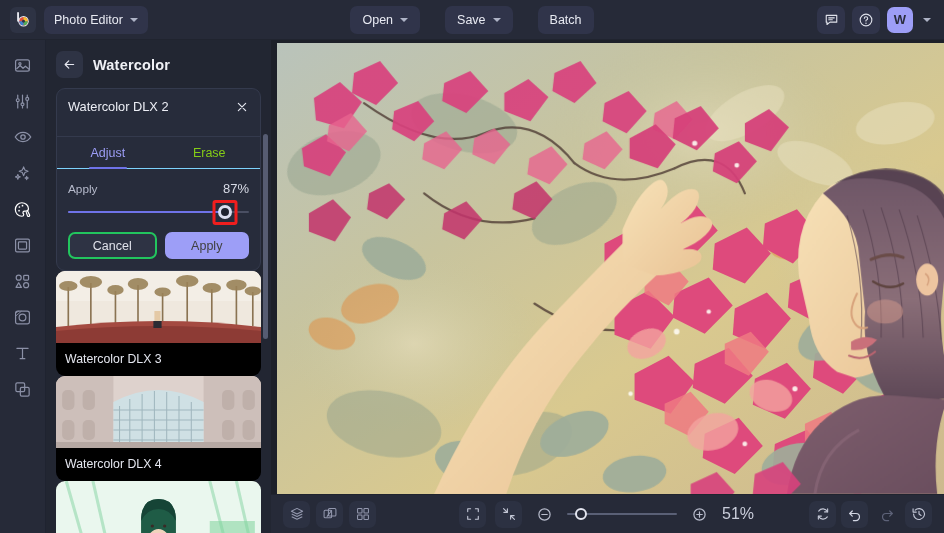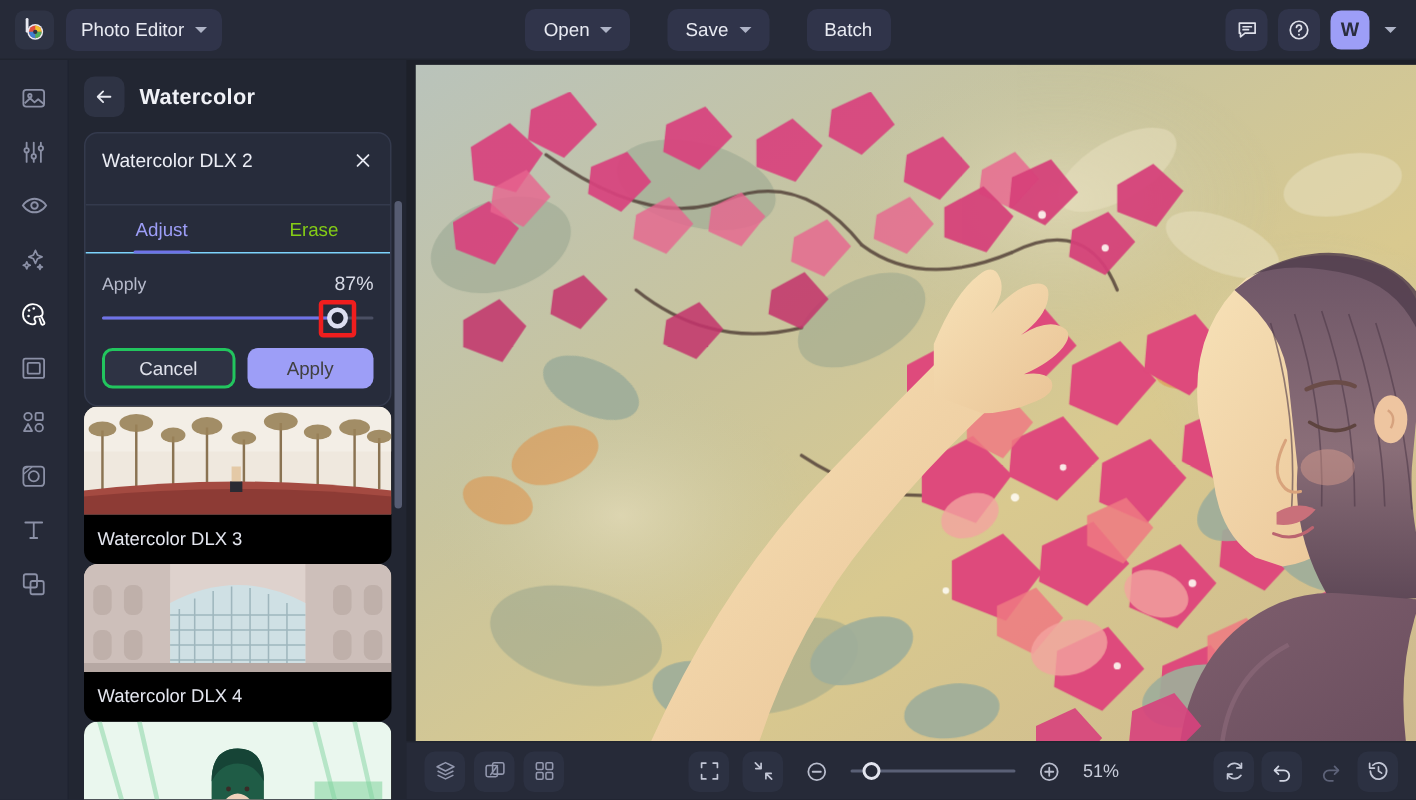--- a/index.html
+++ b/index.html
@@ -218,21 +218,21 @@
     display: flex; align-items: center; justify-content: center; gap: 9px;
     pointer-events: none;
   }
   .bb-center > * { pointer-events: auto; }
   .zoom-track-wrap { position: relative; width: 110px; height: 14px; display: flex; align-items: center; }
   .zoom-track { position: absolute; left: 0; right: 0; height: 2px; background: #5a6076; border-radius: 2px; }
   .zoom-knob {
     position: absolute; width: 12px; height: 12px; border-radius: 50%;
     background: #262a38; border: 2.5px solid #e3e5ef; transform: translateX(-50%); cursor: pointer;
   }
-  .zoom-level { color: #c9cdda; font-size: 12px; min-width: 34px; }
+  .zoom-level { color: #c9cdda; font-size: 16px; min-width: 34px; }
   .bb-right { margin-left: auto; display: flex; align-items: center; gap: 5px; position: relative; z-index: 2; }
   svg { display: block; }
 </style>
 </head>
 <body>
 
 <div class="app">
 
   <div class="topbar">
     <div class="logo-box">

